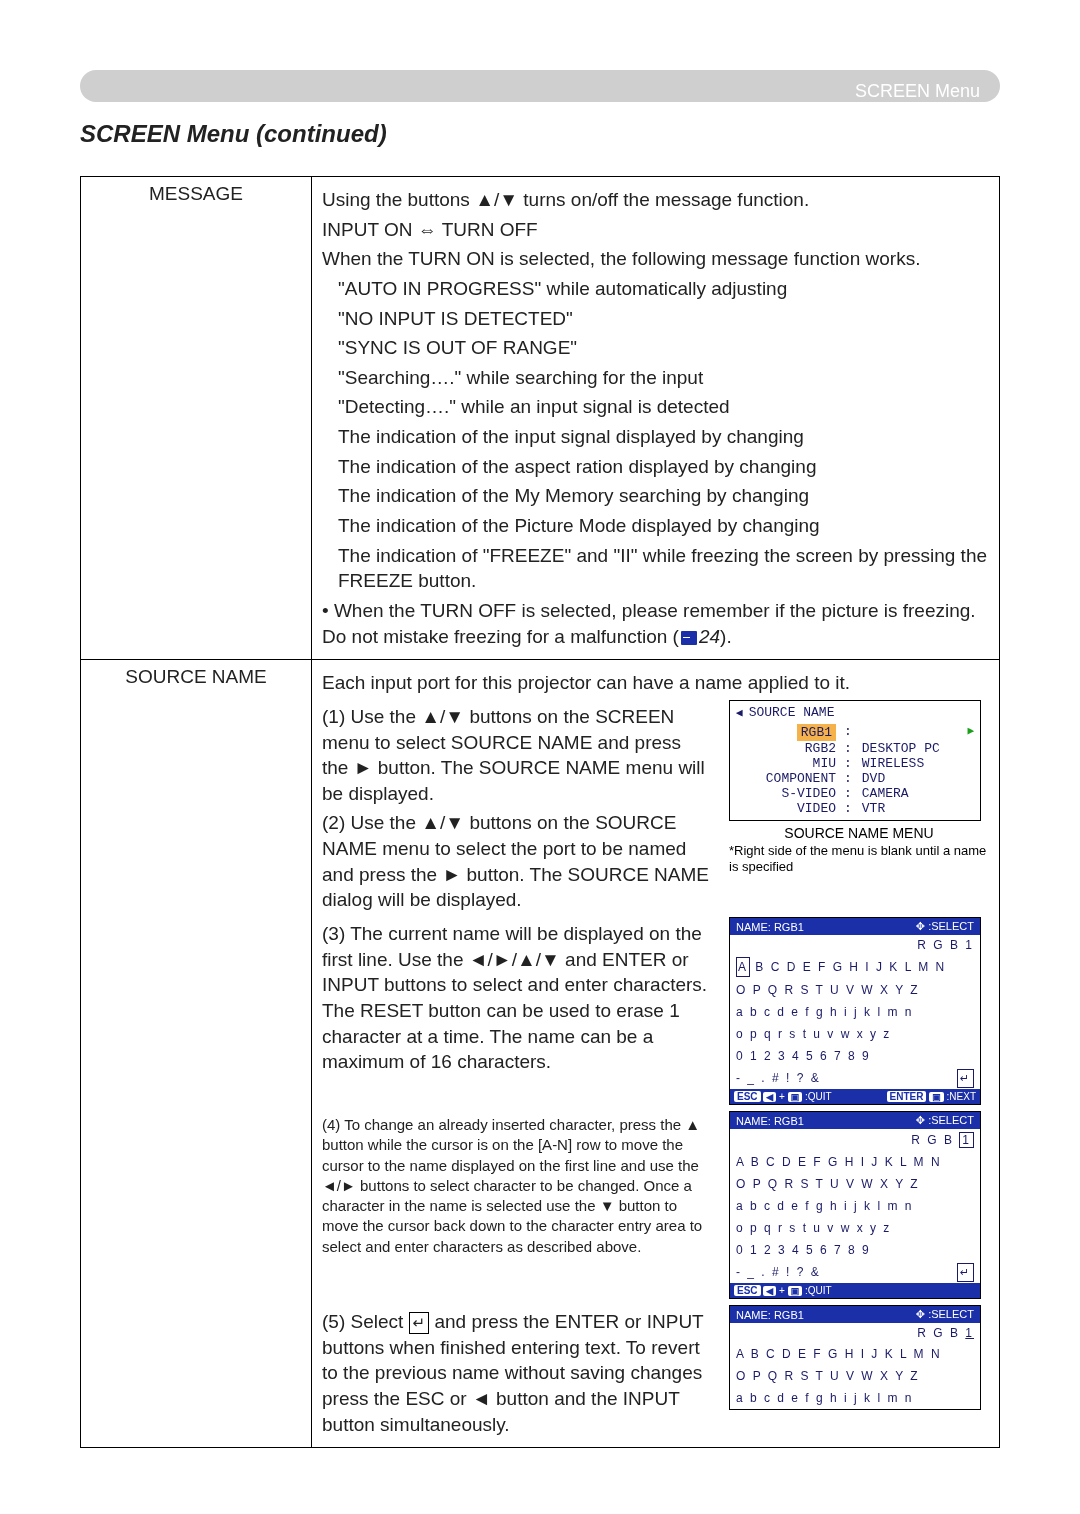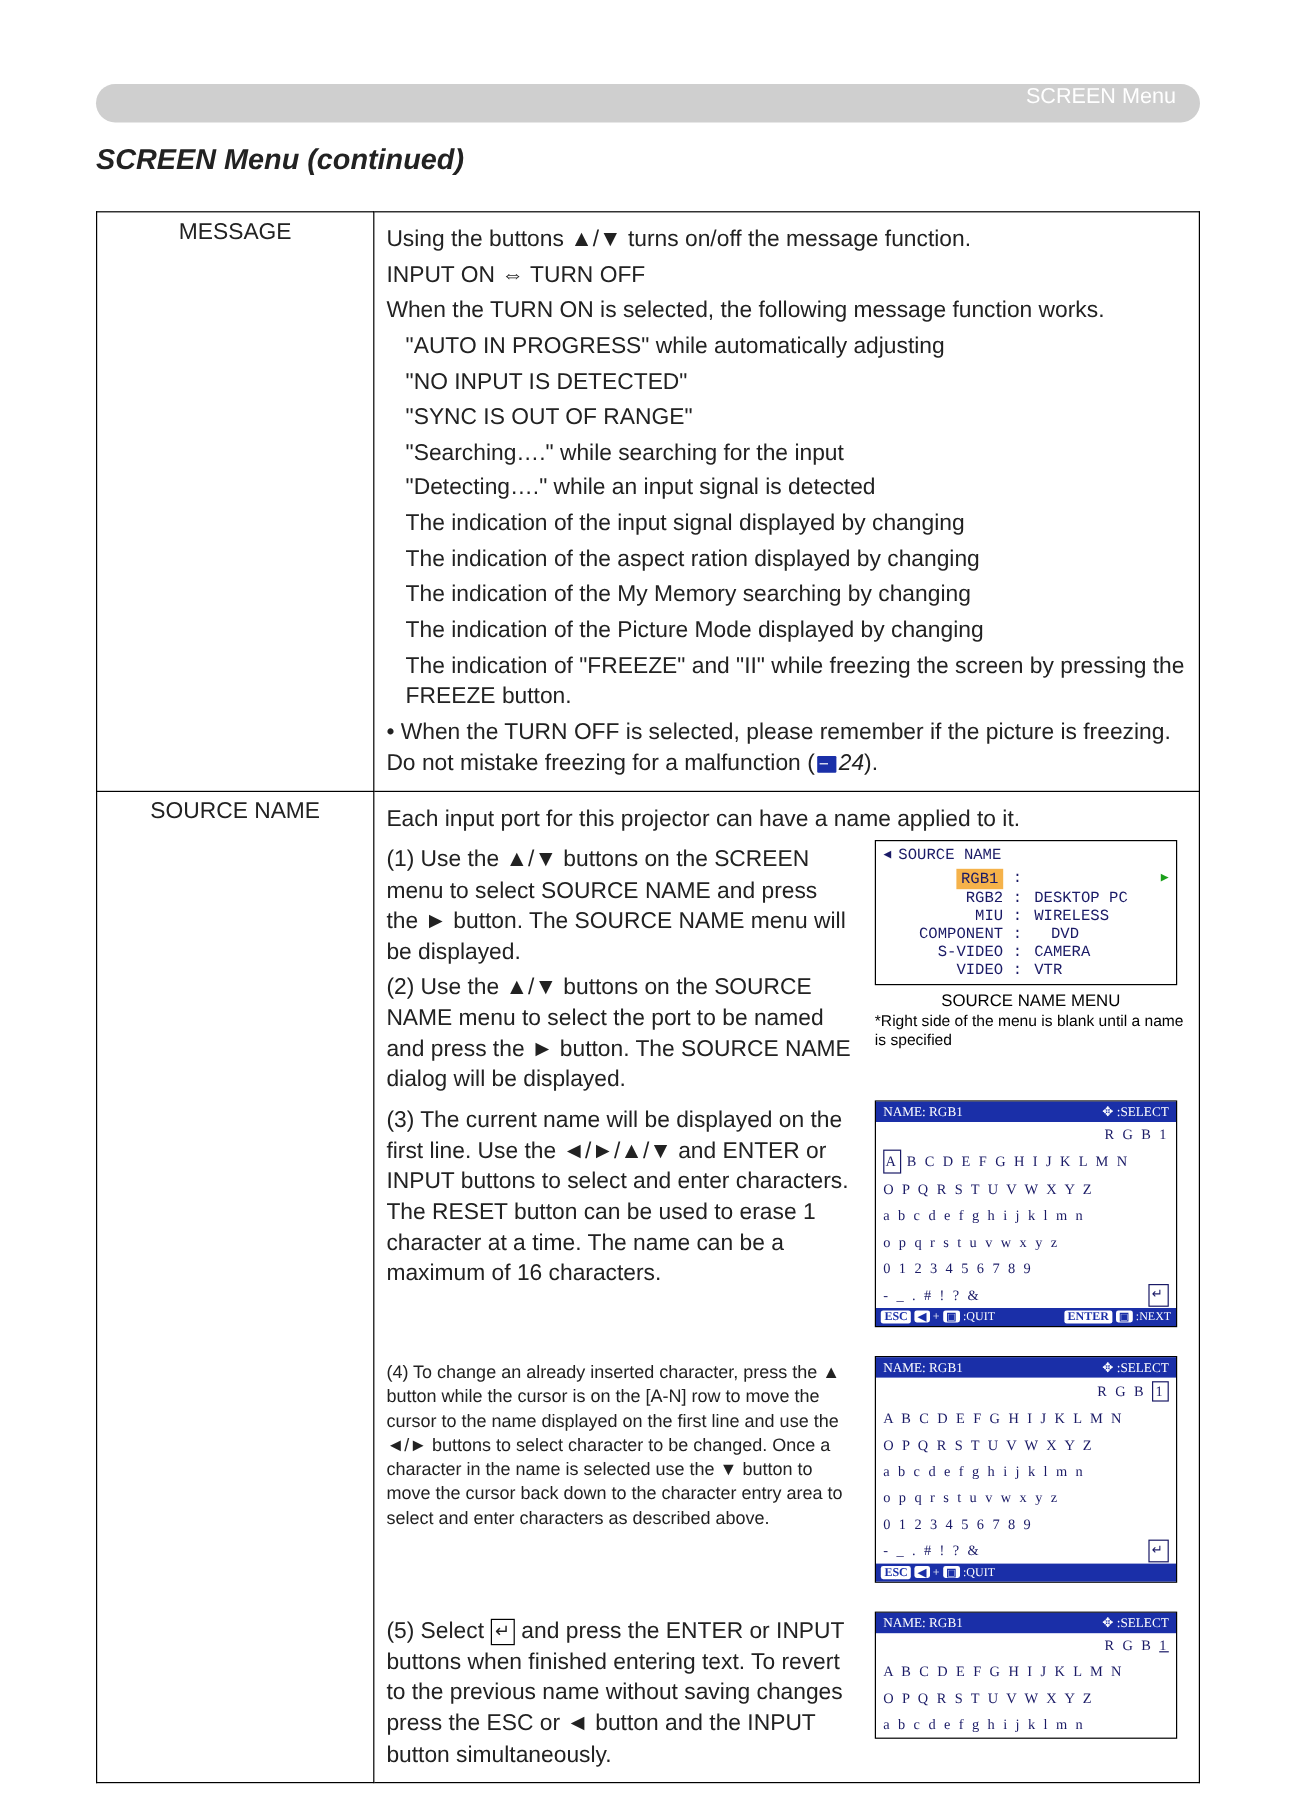--- a/index.html
+++ b/index.html
@@ -13,21 +13,21 @@
     width: 1080px;
     padding: 70px 80px 40px 80px;
     box-sizing: border-box;
     color: #222;
   }
   .pill-bar {
     height: 32px;
     background: #cfcfcf;
     border-radius: 16px;
     display: flex;
-    align-items: flex-start;
+    align-items: flex-end;
     justify-content: flex-end;
     padding-right: 20px;
     color: #fff;
     font-size: 18px;
     margin-bottom: 18px;
   }
   .section-title {
     font-weight: bold;
     font-style: italic;
     font-size: 24px;
@@ -80,25 +80,25 @@
     display: inline-block;
   }
   .osd .green-tri { color: #1aa01a; font-size: 11px; }
   .osd .dot-row { display:flex; padding:0 6px; gap:4px; }
   .osd .dot-label-l{ width:100px; text-align:right; padding-right:4px;}
   .caption { font-family: Arial; font-size:14px; color:#000; text-align:center; margin:4px 0 2px;}
   .caption-note { font-family: Arial; font-size:13px; color:#000; text-align:left; margin:0 0 10px; line-height:1.25;}
   .kb {
     width: 250px;
     border: 1px solid #000;
-    font-family: Liberation Serif, serif;
+    font-family: Liberation Sans, sans-serif;
     font-size: 12px;
     background: #fff;
     color:#1a1a66;
-    margin-bottom: 24px;
+    margin-bottom: 6px;
   }
   .kb .bluebar {
     background: #1a2fa8;
     color: #fff;
     font-size: 11px;
     padding: 2px 6px;
     display:flex;
     justify-content:space-between;
     align-items:center;
   }
@@ -193,21 +193,21 @@
                     <span style="margin-left:6px;">DESKTOP PC</span>
                   </div>
               <div class="dot-row">
                     <span class="dot-label-l">MIU</span>
                     <span>:</span>
                     <span style="margin-left:6px;">WIRELESS</span>
                   </div>
               <div class="dot-row">
                     <span class="dot-label-l">COMPONENT</span>
                     <span>:</span>
-                    <span style="margin-left:20px;">DVD</span>
+                    <span style="margin-left:6px;">DVD</span>
                   </div>
               <div class="dot-row">
                     <span class="dot-label-l">S-VIDEO</span>
                     <span>:</span>
                     <span style="margin-left:6px;">CAMERA</span>
                   </div>
               <div class="dot-row" style="padding-bottom:4px;">
                     <span class="dot-label-l">VIDEO</span>
                     <span>:</span>
                     <span style="margin-left:6px;">VTR</span>

